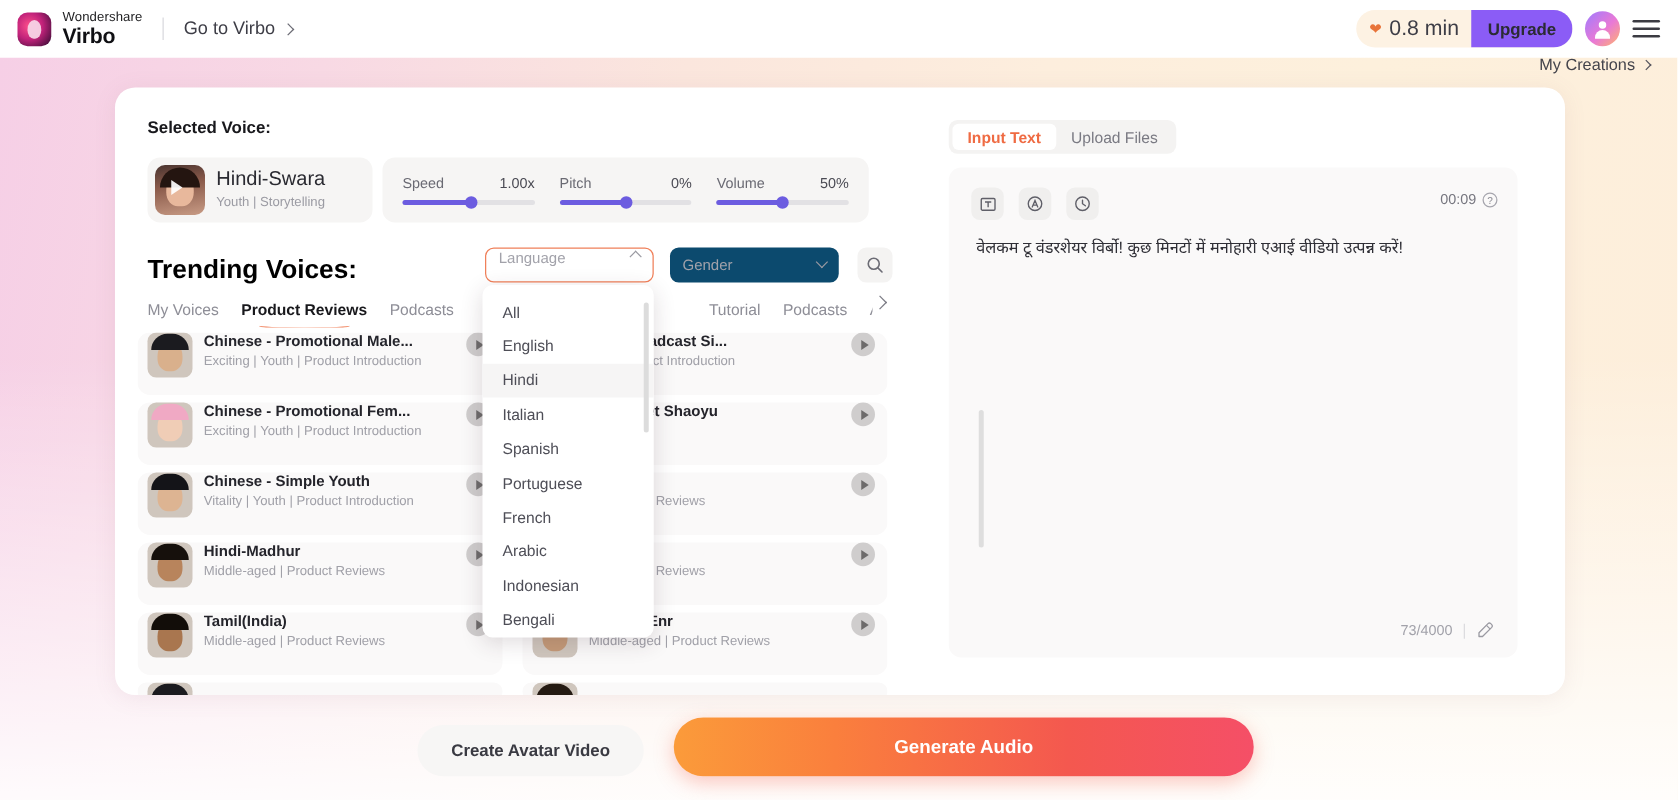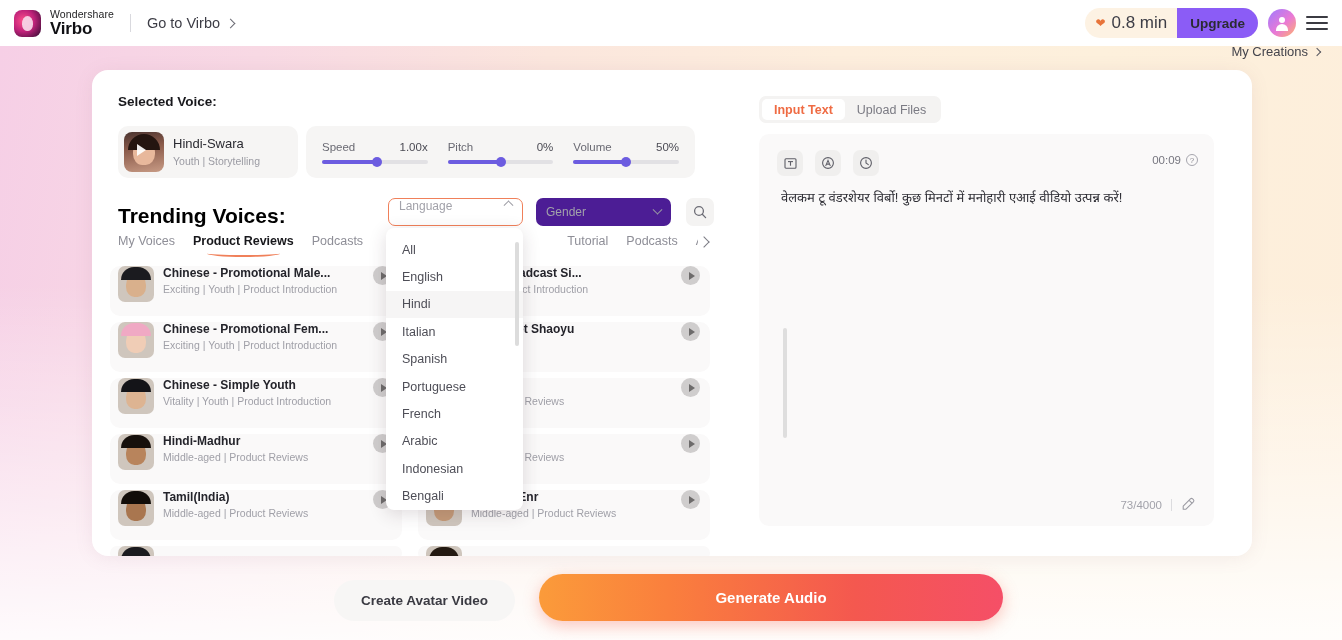--- a/index.html
+++ b/index.html
@@ -120,21 +120,21 @@
     content:""; position:absolute; left:4px; top:2px; width:32px; height:16px;
     border-radius: 16px 16px 0 0; background:#241510;
   }
   .chip-play {
     position: absolute; left: 13px; top: 12px; width: 0; height: 0;
     border-left: 9px solid rgba(255,255,255,.92);
     border-top: 6px solid transparent; border-bottom: 6px solid transparent;
     z-index: 3;
   }
   .chip-txt { margin-left: 9px; line-height: 1.25; }
-  .chip-name { font-size: 13px; color: #2a2a31; font-weight: 500; }
+  .chip-name { font-size: 16px; color: #2a2a31; font-weight: 500; }
   .chip-sub { font-size: 10.5px; color: #9b9ba3; margin-top: 2px; }
 
   .sliders {
     position: absolute; left: 214px; top: 56px; width: 389px; height: 52px;
     background: #f6f5f4; border-radius: 10px; display: flex; align-items: center;
     padding: 0 8px; gap: 4px;
   }
   .slider-unit { flex: 1; padding: 0 8px; }
   .slider-head { display: flex; justify-content: space-between; align-items: baseline; }
   .slider-name { font-size: 11.5px; color: #6a6a73; }
@@ -153,21 +153,21 @@
     position: absolute; left: 26px; top: 134px;
     font-size: 21px; font-weight: bold; color: #000000;
   }
   .filter-lang {
     position: absolute; left: 296px; top: 128px; width: 135px; height: 28px;
     border: 1.3px solid #f0805a; border-radius: 7px; background: #fff;
     display: flex; align-items: flex-start; padding: 0 10px; cursor: pointer;
   }
   .filter-gender {
     position: absolute; left: 444px; top: 128px; width: 135px; height: 28px;
-    border-radius: 7px; background: #4c1d95;
+    border-radius: 7px; background: #0c4a6e;
     display: flex; align-items: center; padding: 0 10px; cursor: pointer;
   }
   .filter-ph { font-size: 12px; color: #a2a2aa; }
   .chev-dn {
     margin-left: auto; width: 7px; height: 7px;
     border-bottom: 1.4px solid #9a9aa2; border-right: 1.4px solid #9a9aa2;
     transform: rotate(45deg) translate(-2px,-2px);
   }
   .chev-up {
     margin-left: auto; width: 7px; height: 7px;
@@ -175,21 +175,21 @@
     transform: rotate(45deg) translate(2px,2px);
   }
   .search-btn {
     position: absolute; left: 594px; top: 128px; width: 28px; height: 28px;
     border-radius: 7px; background: #f4f3f2; display: flex; align-items: center;
     justify-content: center; cursor: pointer;
   }
 
   .tabs {
     position: absolute; left: 26px; top: 164px; width: 580px; height: 28px;
-    display: flex; align-items: flex-start; gap: 18px; overflow: hidden;
+    display: flex; align-items: center; gap: 18px; overflow: hidden;
   }
   .tab { font-size: 12.5px; color: #8e8e97; white-space: nowrap; position: relative; cursor: pointer; }
   .tab.active { color: #18181c; font-weight: bold; }
   .tab.active::after {
     content: ""; position: absolute; left: 14px; right: 14px; bottom: -9px; height: 5px;
     border-bottom: 2px solid #f0805a; border-radius: 50%;
   }
   .tabs-next {
     position: absolute; left: 608px; top: 168px; cursor: pointer;
     width: 8px; height: 8px; border-top: 1.6px solid #7c7c85; border-right: 1.6px solid #7c7c85;

